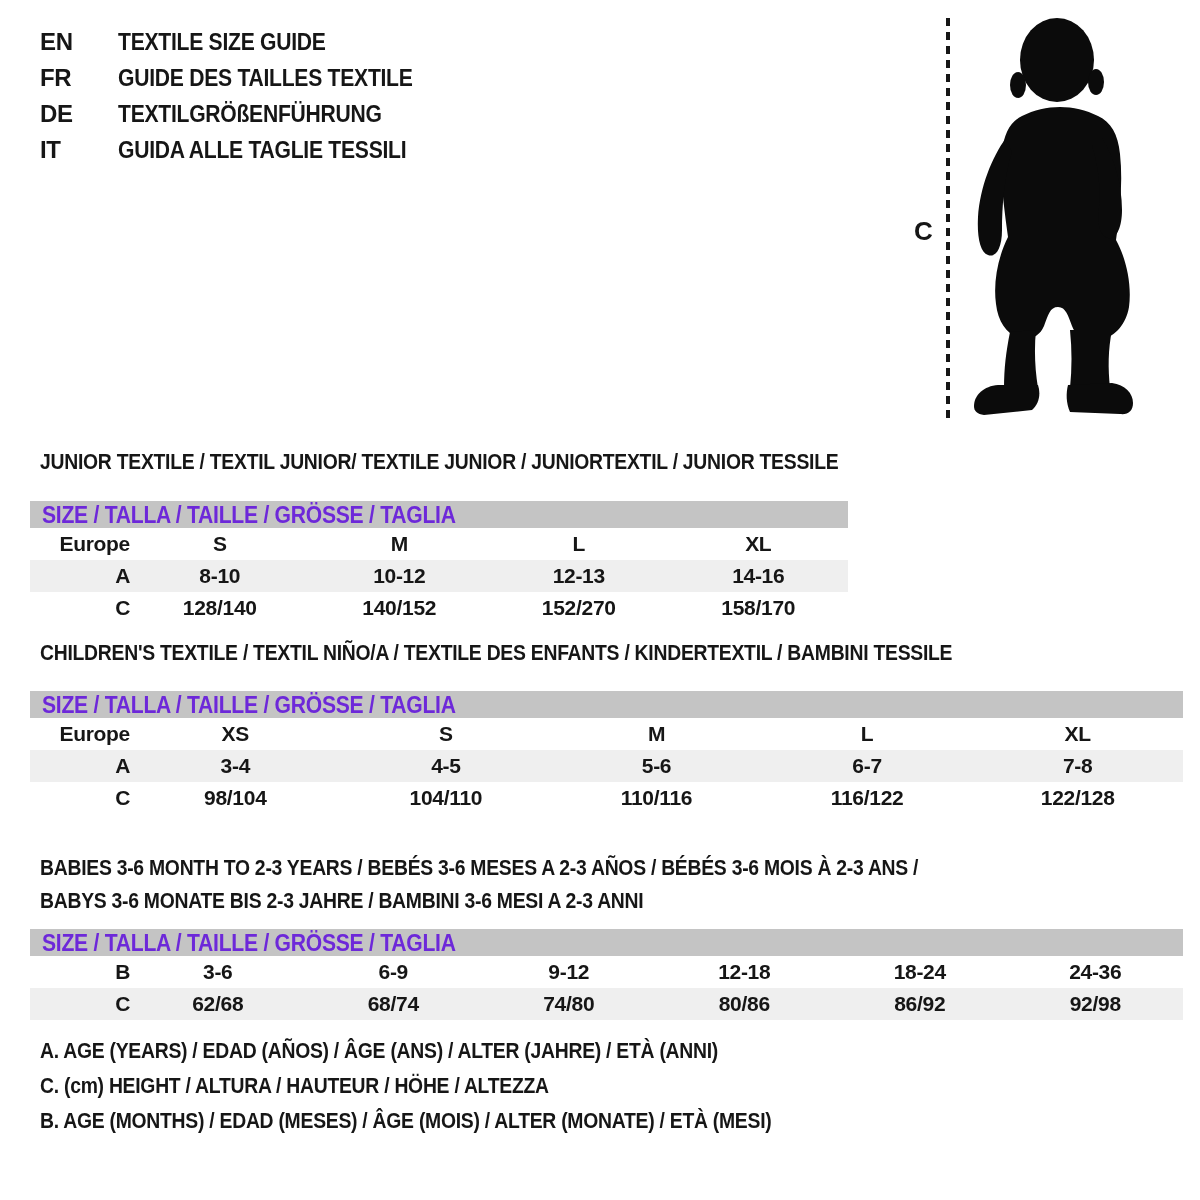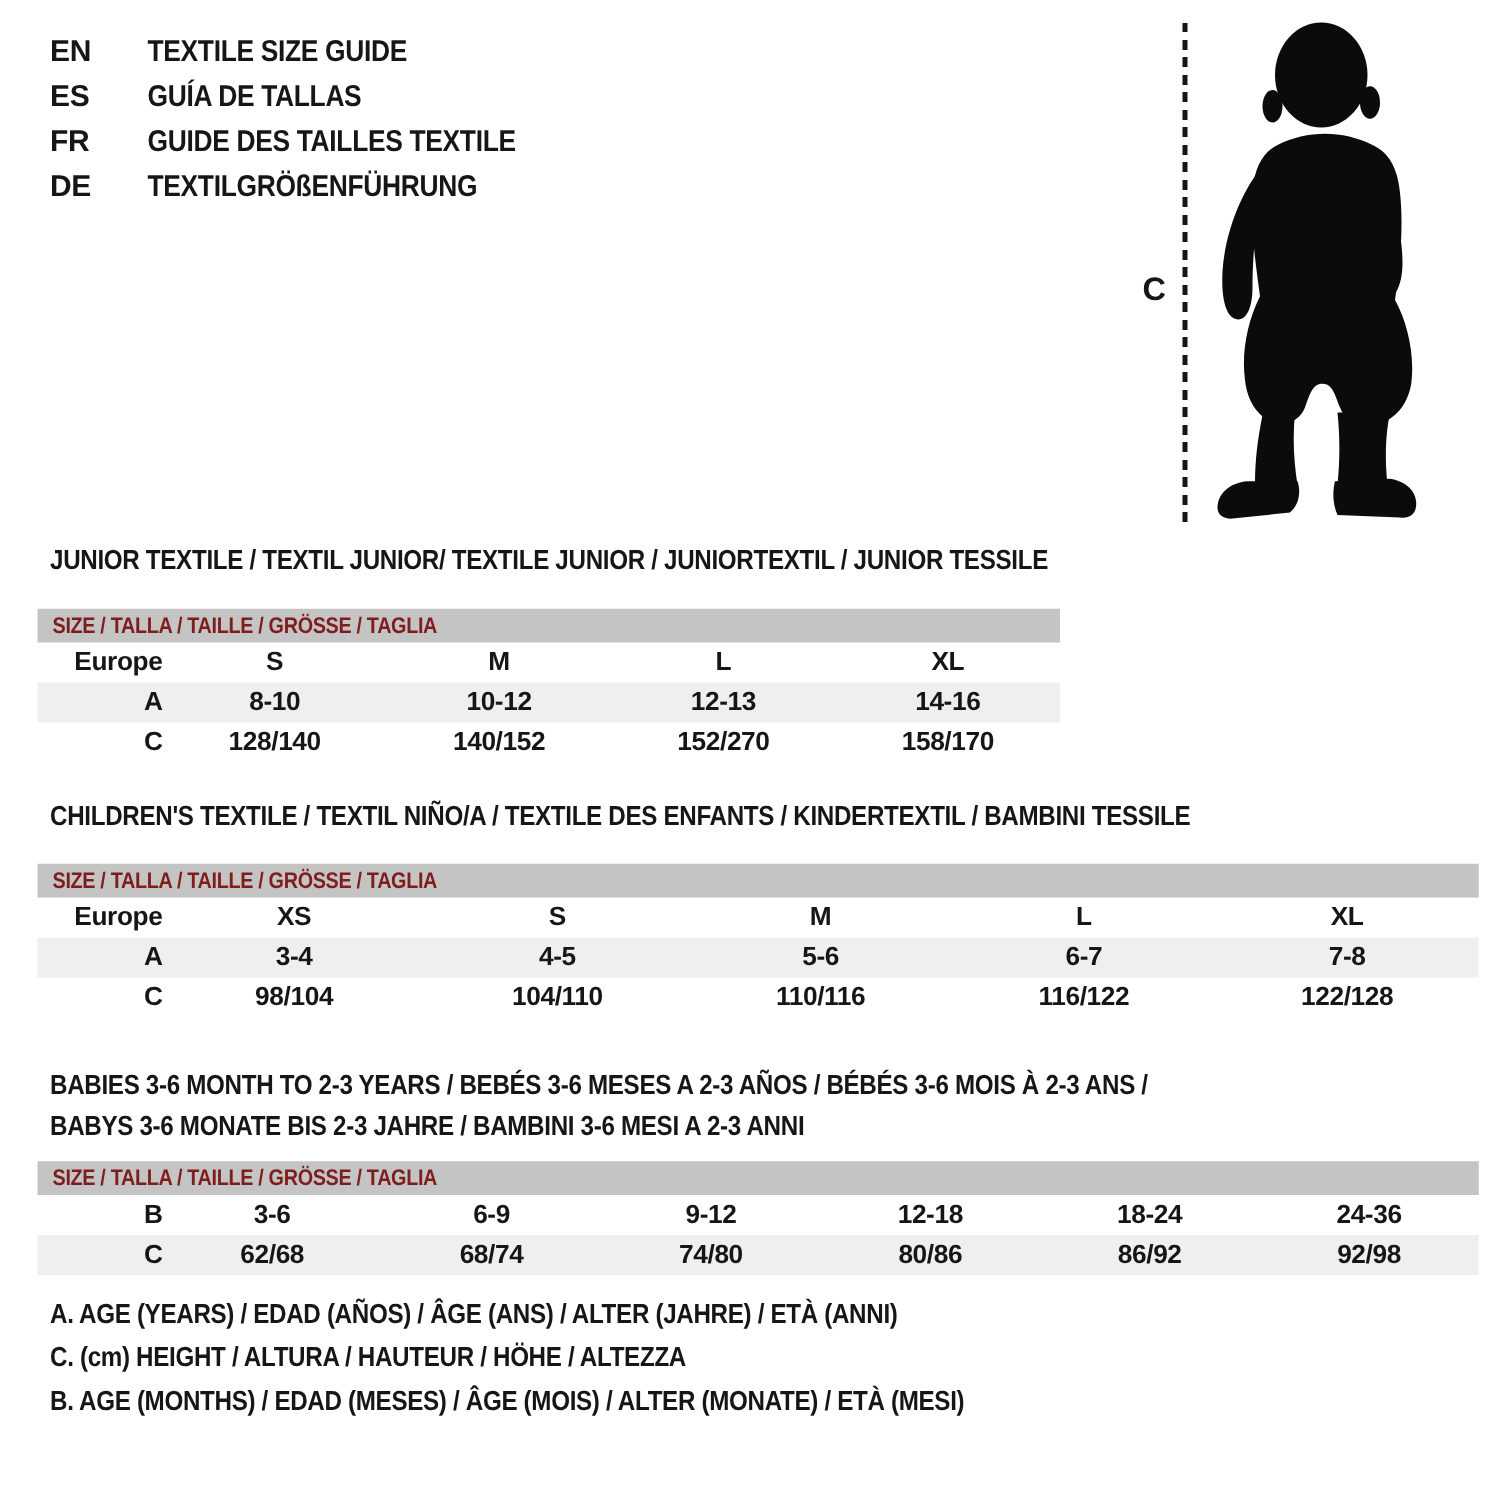--- a/index.html
+++ b/index.html
@@ -27,32 +27,32 @@
   .measure-line {
     position:absolute; left:946px; top:18px; width:4px; height:400px;
     background:repeating-linear-gradient(to bottom, #161616 0 8px, transparent 8px 14px);
   }
   .measure-label { position:absolute; left:914px; top:216px; font-size:26px; }
   .silhouette-wrap { position:absolute; left:962px; top:12px; width:182px; height:412px; }
   .silhouette-wrap svg { display:block; width:100%; height:100%; }
 
   
   .sec { position:absolute; }
-  #sec-junior   { left:30px; top:436px; width:818px; }
+  #sec-junior   { left:30px; top:450px; width:818px; }
   #sec-children { left:30px; top:641px; width:1153px; }
   #sec-babies   { left:30px; top:851px; width:1153px; }
 
   .sec-heading { font-size:22px; line-height:24px; padding-left:10px; }
   .sec-heading.l2 { line-height:33px; padding-left:10px; }
   #sec-babies .sec-heading { line-height:33px; }
 
   .size-bar {
     background:#c4c4c4; height:27px;
     display:flex; align-items:center;
-    padding-left:12px; font-size:18px; color:#7f1d1d;
+    padding-left:12px; font-size:24px; color:#6d28d9;
   }
   #sec-junior .size-bar   { margin-top:27px; }
   #sec-children .size-bar { margin-top:26px; }
   #sec-babies .size-bar   { margin-top:12px; }
 
   .trow { display:grid; align-items:center; height:32px; font-size:21px; }
   .g5 .trow { grid-template-columns:100px repeat(4,1fr); }
   .g6 .trow { grid-template-columns:100px repeat(5,1fr); }
   .g7 .trow { grid-template-columns:100px repeat(6,1fr); }
   .cell { text-align:center; }
@@ -67,30 +67,30 @@
 <body>
 
 <div class="canvas">
 
   <div class="lang-block">
     <div class="lang-row">
       <span class="lang-code">EN</span>
       <span class="lang-label cond">TEXTILE SIZE GUIDE</span>
     </div>
     <div class="lang-row">
-      <span class="lang-code">ES</span>
-      <span class="lang-label cond">GUÍA DE TALLAS</span>
-    </div>
-    <div class="lang-row">
       <span class="lang-code">FR</span>
       <span class="lang-label cond">GUIDE DES TAILLES TEXTILE</span>
     </div>
     <div class="lang-row">
       <span class="lang-code">DE</span>
       <span class="lang-label cond">TEXTILGRÖßENFÜHRUNG</span>
+    </div>
+    <div class="lang-row">
+      <span class="lang-code">IT</span>
+      <span class="lang-label cond">GUIDA ALLE TAGLIE TESSILI</span>
     </div>
   </div>
 
   <div class="measure-line"></div>
   <div class="measure-label">C</div>
   <div class="silhouette-wrap">
     <svg viewBox="0 0 182 412" xmlns="http://www.w3.org/2000/svg" fill="#0b0b0b">
       <ellipse cx="95" cy="48" rx="37" ry="42"></ellipse>
       <ellipse cx="56" cy="73" rx="8" ry="13"></ellipse>
       <ellipse cx="134" cy="70" rx="8" ry="13"></ellipse>

